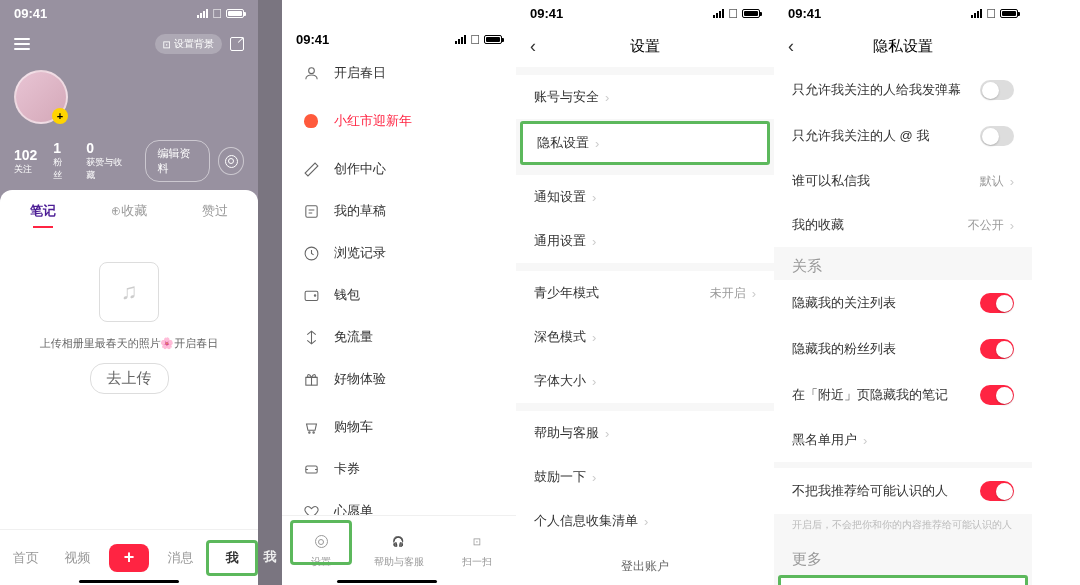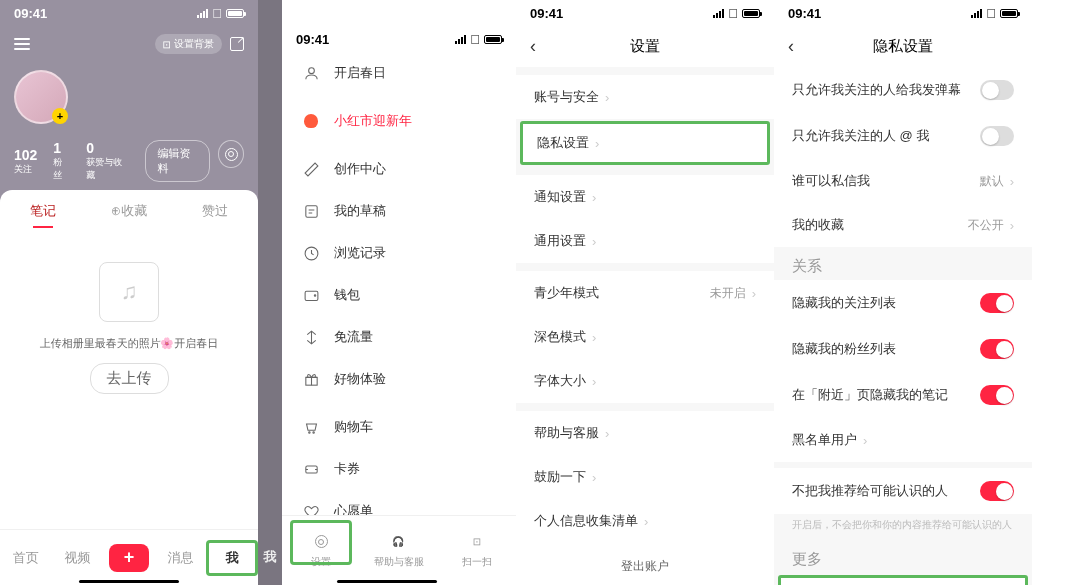--- a/index.html
+++ b/index.html
@@ -21,28 +21,28 @@
 .ham b{width:16px;height:2px;background:#fff;border-radius:1px}
 .s1-hr{display:flex;gap:8px;align-items:center}
 .pill{background:rgba(255,255,255,.22);padding:3px 8px;border-radius:10px;font-size:10px;color:#fff;display:flex;align-items:center;gap:3px}
 .share-ic{width:14px;height:14px;border:1.5px solid #fff;border-radius:2px;position:relative}
 .share-ic::after{content:"↗";position:absolute;top:-4px;right:-2px;font-size:10px}
 .avatar{width:54px;height:54px;border-radius:50%;background:linear-gradient(135deg,#e8c4d4,#d4a8b8);border:2px solid rgba(255,255,255,.5);margin:8px 14px;position:relative;z-index:2}
 .add-b{position:absolute;bottom:-2px;right:-2px;width:16px;height:16px;border-radius:50%;background:#ffd400;display:flex;align-items:center;justify-content:center;color:#000;font-size:11px;font-weight:700}
 .stats{display:flex;align-items:center;padding:8px 14px;color:#fff;gap:16px;position:relative;z-index:2}
 .stat{font-size:9px;text-align:left}
 .stat .n{font-size:14px;font-weight:600;display:block}
-.stats-r{margin-left:auto;display:flex;gap:8px;align-items:flex-start}
+.stats-r{margin-left:auto;display:flex;gap:8px;align-items:center}
 .edit-btn{border:1px solid rgba(255,255,255,.5);padding:5px 12px;border-radius:14px;font-size:11px;color:#fff}
 .gear-c{width:28px;height:28px;border:1px solid rgba(255,255,255,.5);border-radius:50%;display:flex;align-items:center;justify-content:center;color:#fff}
 .gear{width:13px;height:13px;border:1.5px solid currentColor;border-radius:50%;position:relative}
 .gear::before{content:"";position:absolute;width:4px;height:4px;border:1px solid currentColor;border-radius:50%;top:2.5px;left:2.5px}
 .tabs{display:flex;background:#fff;border-top-left-radius:12px;border-top-right-radius:12px;padding:12px 0;position:relative;z-index:2}
 .tab{flex:1;text-align:center;font-size:13px;color:#999}
-.tab.active{color:#b91c1c;font-weight:400;position:relative}
+.tab.active{color:#4c1d95;font-weight:700;position:relative}
 .tab.active::after{content:"";position:absolute;bottom:-8px;left:50%;transform:translateX(-50%);width:20px;height:2px;background:#ff2442}
 .empty{text-align:center;padding:30px 20px;position:relative;z-index:2}
 .mus-ic{width:60px;height:60px;border:1px solid #ddd;border-radius:8px;margin:0 auto 14px;display:flex;align-items:center;justify-content:center;color:#ccc;font-size:22px}
 .empty-t{font-size:11px;color:#666;margin-bottom:12px}
 .up-btn{display:inline-block;border:1px solid #ddd;padding:5px 16px;border-radius:14px;font-size:15px;color:#666}
 .nav{position:absolute;bottom:0;left:0;right:0;height:56px;display:flex;align-items:center;background:#fff;border-top:1px solid #f0f0f0;z-index:3}
 .nav-i{flex:1;text-align:center;font-size:13px;color:#999}
 .nav-p{width:40px;height:28px;background:#ff2442;border-radius:8px;color:#fff;display:flex;align-items:center;justify-content:center;font-size:18px;font-weight:700;margin:0 auto}
 .nav-i.active{color:#333;font-weight:600}
 .hlt{border:3px solid #5cb85c;border-radius:4px}

